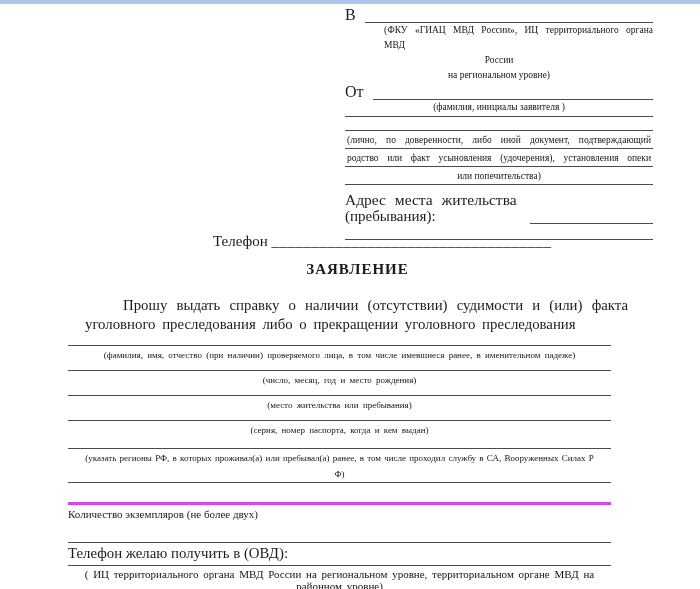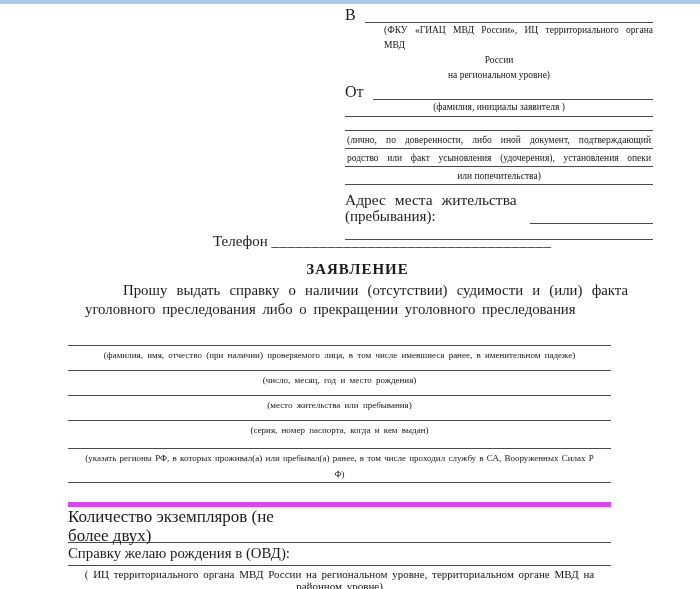--- a/index.html
+++ b/index.html
@@ -30,35 +30,35 @@
   .short-line{width:123px;border-bottom:1px solid #4a4a4a;height:14px;}
   .full-line{margin-top:15px;border-bottom:1px solid #4a4a4a;height:0;}
 
   
   .phone-row{position:absolute;left:213px;top:233px;font-size:15px;white-space:nowrap;}
   .phone-blank{letter-spacing:0.5px;}
 
   
   .doc-title{position:absolute;left:86px;top:261px;width:543px;text-align:center;
     font-size:15px;font-weight:bold;letter-spacing:1px;}
-  .request-paragraph{position:absolute;left:85px;top:281px;width:543px;
+  .request-paragraph{position:absolute;left:85px;top:296px;width:543px;
     font-size:14.8px;line-height:19px;text-align:justify;text-indent:38px;word-spacing:3px;}
 
   
   .fields{position:absolute;left:68px;top:345px;width:543px;}
   .field{border-top:1px solid #4a4a4a;box-sizing:border-box;}
   .field .cap{font-size:9px;line-height:12px;padding-top:3px;word-spacing:2px;}
   .f1{height:25px;}
   .f2{height:25px;}
   .f3{height:28px;}
   .f4{height:25px;}
   .f5{height:35px;border-bottom:1px solid #4a4a4a;}
   .f5 .cap{padding-top:2px;line-height:14px;word-spacing:1px;}
   .fields-gap{height:19px;}
-  .footer-copies{border-top:5px solid #d946ef;height:40px;box-sizing:border-box;font-size:17px;line-height:19px;}
+  .footer-copies{border-top:3px solid #d946ef;height:40px;box-sizing:border-box;font-size:11px;line-height:19px;}
   .footer-copies .wrap{width:235px;}
   .footer-receive{border-top:1px solid #4a4a4a;height:23px;box-sizing:border-box;font-size:14.8px;line-height:20px;}
   .footer-caption{border-top:1px solid #4a4a4a;padding-top:2px;font-size:11px;line-height:12px;word-spacing:2px;}
 </style>
 </head>
 <body>
 
 <div class="page">
   <div class="top-strip"></div>
 
@@ -118,17 +118,17 @@
       <div class="cap left">(указать регионы РФ, в которых проживал(а)  или пребывал(а)  ранее, в том числе проходил  службу в СА, Вооруженных Силах Р</div>
       <div class="cap left">Ф)</div>
     </div>
 
     <div class="fields-gap"></div>
 
     <div class="footer-copies">
       <div class="wrap">Количество экземпляров (не более двух)</div>
     </div>
     <div class="footer-receive">
-      <span>Справку желаю рождения в (ОВД):</span>
+      <span>Телефон желаю получить в (ОВД):</span>
     </div>
     <div class="footer-caption cap center">( ИЦ территориального  органа МВД России на региональном  уровне, территориальном  органе  МВД на районном  уровне)</div>
   </div>
 </div>
 
 </body></html>

